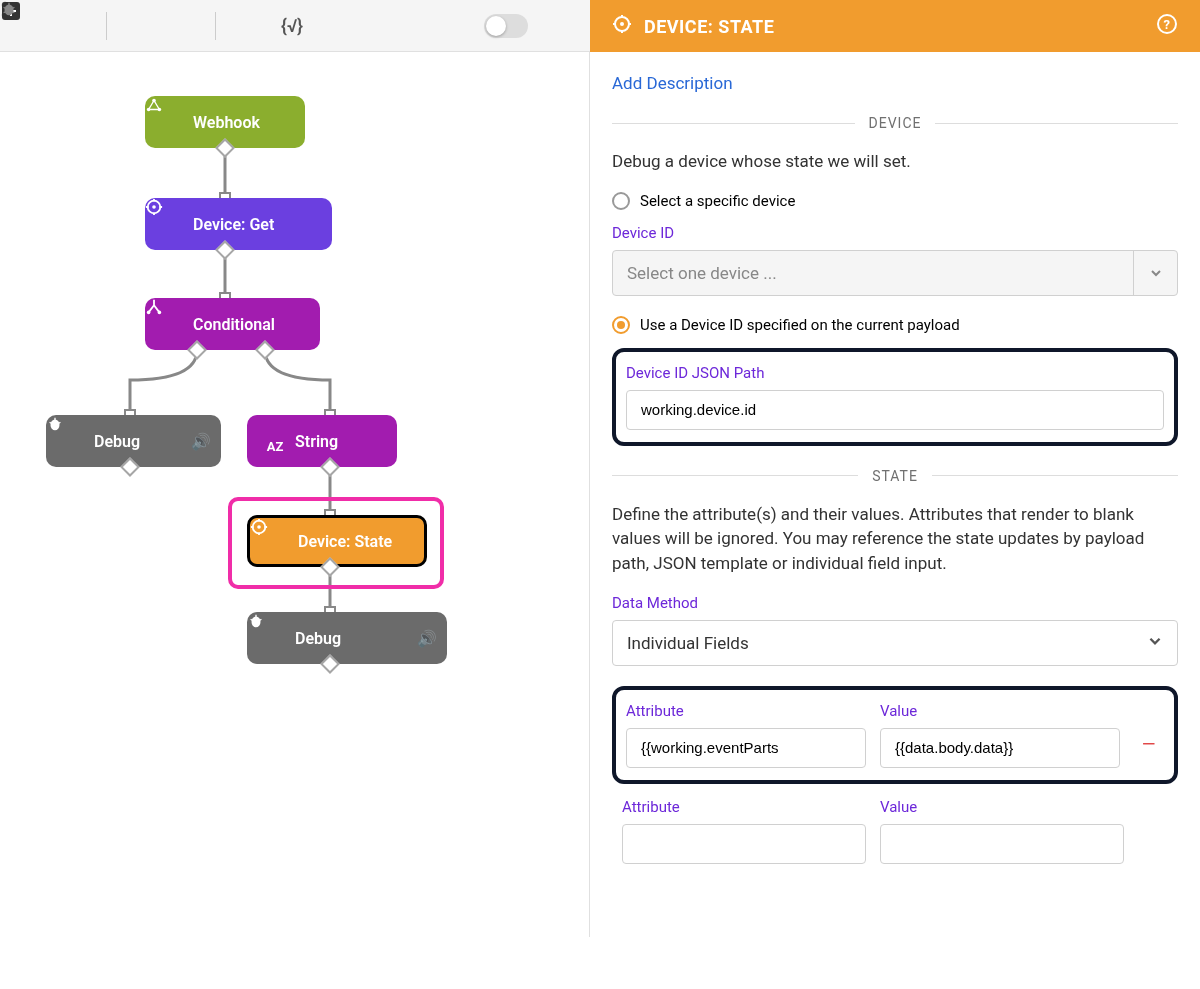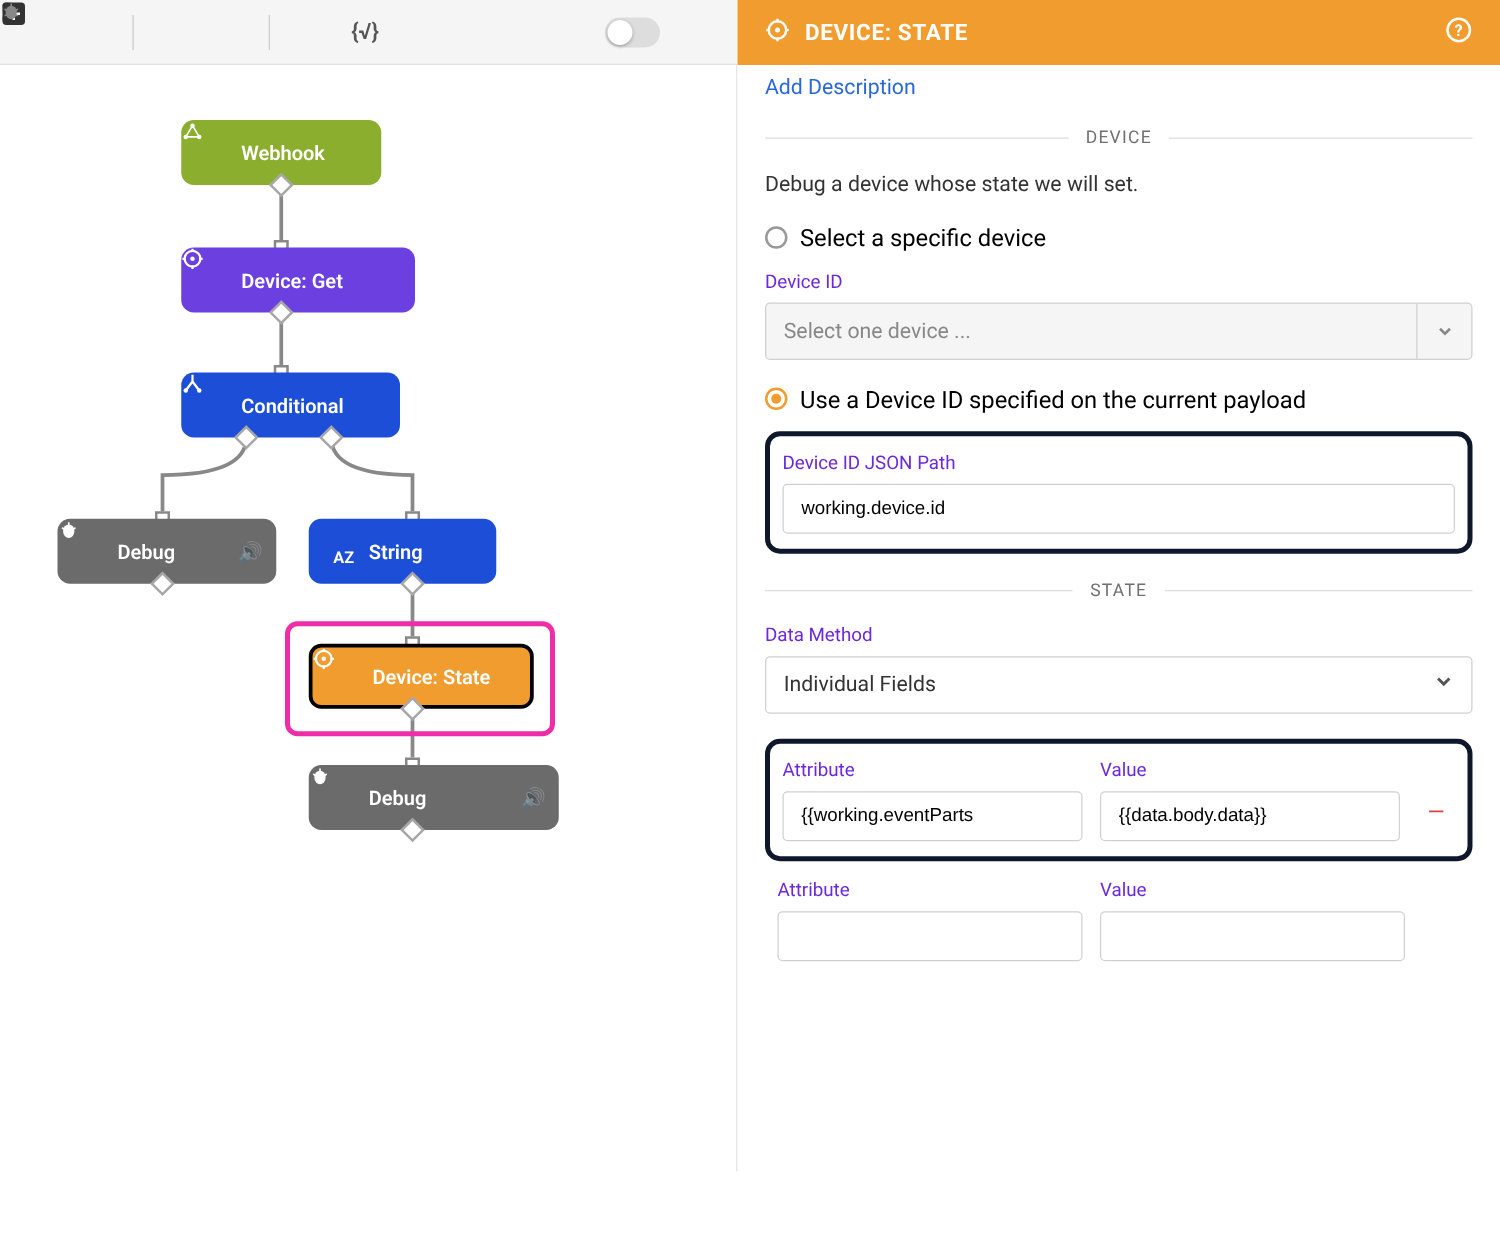--- a/index.html
+++ b/index.html
@@ -70,21 +70,21 @@
 .diamond.on-node { border-color: rgba(0,0,0,0.35); }
 .square-port {
   position: absolute;
   width: 12px; height: 12px;
   background: #fff;
   border: 2px solid #888;
   margin-left: -6px; margin-top: -6px;
 }
 .node-green { background: #8BAE2E; }
 .node-purple { background: #6B3FE0; }
-.node-cyan { background: #1d4ed8; }
+.node-cyan { background: #a21caf; }
 .node-gray { background: #6B6B6B; }
 .node-orange { background: #F19C2E; border: 3px solid #000; }
 .highlight {
   position: absolute;
   border: 4px solid #F02DA8;
   border-radius: 10px;
   pointer-events: none;
 }
 .volume-icon { position: absolute; right: 10px; color: rgba(255,255,255,0.4); }
 .panel {
@@ -101,31 +101,31 @@
   color: #fff;
   display: flex;
   align-items: center;
   padding: 0 22px;
   gap: 12px;
   font-weight: 700;
   font-size: 18px;
   letter-spacing: 0.5px;
 }
 .panel-header .spacer { flex: 1; }
-.panel-body { padding: 8px 22px; overflow-y: auto; }
+.panel-body { padding: 21px 22px; overflow-y: auto; }
 .link { color: #2968D6; font-size: 17px; cursor: pointer; }
 .section-divider {
   display: flex; align-items: center; gap: 14px;
   margin: 22px 0 18px; color: #707070; font-size: 14px; letter-spacing: 1px; justify-content: center;
 }
 .section-divider::before, .section-divider::after {
   content: ''; flex: 1; height: 1px; background: #ddd;
 }
 .section-text { font-size: 17px; color: #333; line-height: 1.45; margin-bottom: 18px; }
-.radio-row { display: flex; align-items: center; gap: 10px; margin-bottom: 14px; font-size: 19px; }
+.radio-row { display: flex; align-items: center; gap: 10px; margin-bottom: 14px; font-size: 15px; }
 .radio {
   width: 18px; height: 18px; border-radius: 50%;
   border: 2px solid #999; position: relative; flex-shrink: 0;
 }
 .radio.checked { border-color: #F19C2E; }
 .radio.checked::after {
   content: ''; position: absolute; left: 3px; top: 3px;
   width: 8px; height: 8px; border-radius: 50%; background: #F19C2E;
 }
 .field-group { margin-bottom: 20px; }
@@ -352,20 +352,21 @@
       </div>
 
       <div class="pink-box">
         <span class="field-label">Device ID JSON Path</span>
         <input class="text-input" value="working.device.id" style="">
       </div>
 
       <div class="section-divider">
           <span>STATE</span>
         </div>
+      <div class="section-text">Define the attribute(s) and their values. Attributes that render to blank values will be ignored. You may reference the state updates by payload path, JSON template or individual field input.</div>
 
       <div class="field-group">
         <span class="field-label">Data Method</span>
         <div class="dropdown active">
           <span>Individual Fields</span>
           <span class="chev">
             <svg width="16" height="16" viewBox="0 0 14 14">
                 <path d="M3 5 L7 9 L11 5" fill="none" stroke="#555" stroke-width="2"></path>
               </svg>
           </span>

